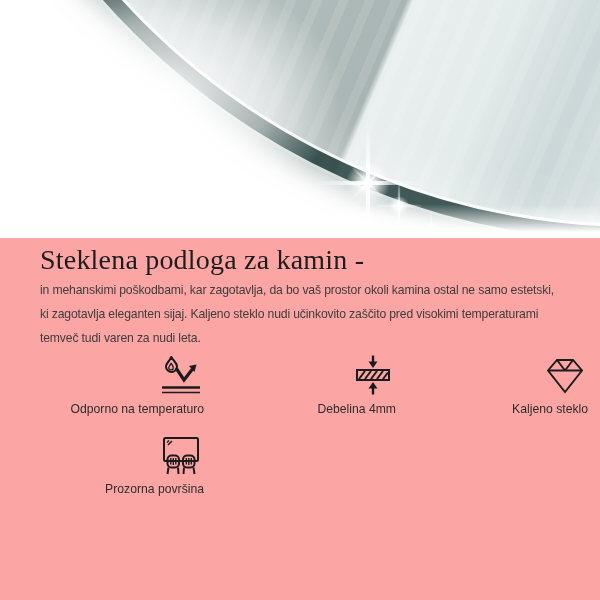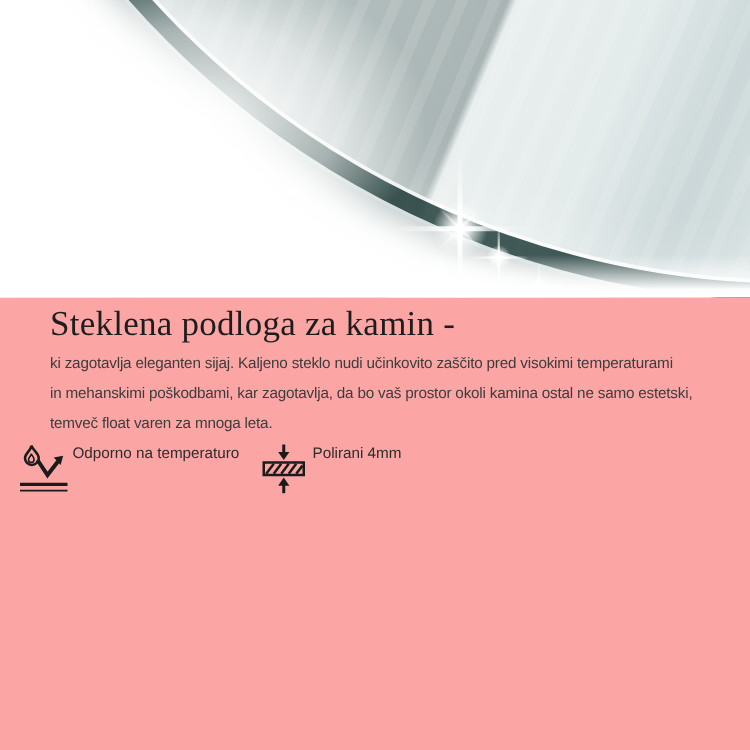--- a/index.html
+++ b/index.html
@@ -74,21 +74,21 @@
   }
   .title div{white-space:nowrap;}
   .desc{margin:0;padding-top:1px;font-size:12.2px;line-height:24px;color:#3d3d3d;letter-spacing:-0.15px;}
   .desc div{white-space:nowrap;}
 
   
   .features{
     display:grid;grid-template-columns:repeat(3,1fr);
     margin:5px -28px 0;
   }
-  .feature{display:flex;flex-direction:row;align-items:flex-start;margin-bottom:18px;}
+  .feature{display:flex;flex-direction:column;align-items:flex-end;margin-bottom:18px;}
   .f-icon{height:40px;display:flex;align-items:center;justify-content:center;margin-bottom:7px;}
   .f-icon svg{display:block;}
   .f-label{font-size:12.2px;color:#2d2d2d;line-height:15px;text-align:center;}
   .ic{stroke:#1b1b1b;fill:none;stroke-width:2;}
 </style>
 </head>
 <body>
 
 <div class="page">
 
@@ -120,23 +120,23 @@
     <div class="bottom-fade"></div>
   </div>
 
   <div class="content">
 
     <h1 class="title">
       <div>Steklena podloga za kamin -</div>
     </h1>
 
     <div class="desc">
+      <div>in mehanskimi poškodbami, kar zagotavlja, da bo vaš prostor okoli kamina ostal ne samo estetski,</div>
       <div>ki zagotavlja eleganten sijaj. Kaljeno steklo nudi učinkovito zaščito pred visokimi temperaturami</div>
-      <div>in mehanskimi poškodbami, kar zagotavlja, da bo vaš prostor okoli kamina ostal ne samo estetski,</div>
-      <div>temveč float varen za mnoga leta.</div>
+      <div>temveč tudi varen za nudi leta.</div>
     </div>
 
     <div class="features">
 
       <div class="feature">
         <div class="f-icon">
           <svg width="46" height="40" viewBox="0 0 46 40">
             <path class="ic" d="M13,1.5 C13,5.5 8,7.5 8,11.5 a5.5,5.5 0 0 0 11,0 C19,7.5 15.5,6.5 13,1.5 Z"></path>
             <path class="ic" style="stroke-width:1.3" d="M13,8 c0,2 -2.2,2.7 -2.2,4.7 a2.2,2.2 0 0 0 4.4,0 C15.2,10.7 14,10 13,8 Z"></path>
             <polyline class="ic" style="stroke-width:3.2" points="18,13 26,25 34.5,14"></polyline>
@@ -156,22 +156,53 @@
             <line class="ic" x1="15" y1="24" x2="21" y2="16"></line>
             <line class="ic" x1="21" y1="24" x2="27" y2="16"></line>
             <line class="ic" x1="27" y1="24" x2="33" y2="16"></line>
             <line class="ic" x1="33" y1="24" x2="38" y2="17.5"></line>
             <line class="ic" style="stroke-width:2.4" x1="23" y1="0.5" x2="23" y2="7"></line>
             <polygon points="18.5,6.5 27.5,6.5 23,13" fill="#1b1b1b" stroke="none"></polygon>
             <line class="ic" style="stroke-width:2.4" x1="23" y1="39.5" x2="23" y2="33"></line>
             <polygon points="18.5,33.5 27.5,33.5 23,27" fill="#1b1b1b" stroke="none"></polygon>
           </svg>
         </div>
-        <div class="f-label">Polirani 4mm</div>
-      </div>
-
-
-
-
+        <div class="f-label">Debelina 4mm</div>
+      </div>
+
+
+      <div class="feature">
+        <div class="f-icon">
+          <svg width="46" height="40" viewBox="0 0 46 40">
+            <polygon class="ic" style="stroke-width:1.9" points="6,15.5 15,5 31,5 40,15.5 23,37"></polygon>
+            <line class="ic" style="stroke-width:1.9" x1="6" y1="15.5" x2="40" y2="15.5"></line>
+            <line class="ic" style="stroke-width:1.9" x1="15" y1="5" x2="23" y2="15.5"></line>
+            <line class="ic" style="stroke-width:1.9" x1="31" y1="5" x2="23" y2="15.5"></line>
+          </svg>
+        </div>
+        <div class="f-label">Kaljeno steklo</div>
+      </div>
+
+
+      <div class="feature">
+        <div class="f-icon">
+          <svg width="46" height="40" viewBox="0 0 46 40">
+            <rect class="ic" x="6" y="3" width="34" height="23" rx="1.5"></rect>
+            <line class="ic" style="stroke-width:1.4" x1="10" y1="10" x2="14" y2="6"></line>
+            <line class="ic" style="stroke-width:1.4" x1="9" y1="7.5" x2="11" y2="5.5"></line>
+            <rect class="ic" x="9.5" y="20.5" width="11.5" height="12" rx="4" fill="#ffffff"></rect>
+            <line class="ic" style="stroke-width:1.4" x1="12.8" y1="23" x2="12.8" y2="29.5"></line>
+            <line class="ic" style="stroke-width:1.4" x1="15.3" y1="23" x2="15.3" y2="30"></line>
+            <line class="ic" style="stroke-width:1.4" x1="17.8" y1="23" x2="17.8" y2="29.5"></line>
+            <path class="ic" d="M10.5,32.5 L9.5,39 M20,32.5 L20.5,39"></path>
+            <rect class="ic" x="25" y="20.5" width="11.5" height="12" rx="4" fill="#ffffff"></rect>
+            <line class="ic" style="stroke-width:1.4" x1="28.3" y1="23" x2="28.3" y2="29.5"></line>
+            <line class="ic" style="stroke-width:1.4" x1="30.8" y1="23" x2="30.8" y2="30"></line>
+            <line class="ic" style="stroke-width:1.4" x1="33.3" y1="23" x2="33.3" y2="29.5"></line>
+            <path class="ic" d="M26,32.5 L25.5,39 M35.5,32.5 L36.5,39"></path>
+          </svg>
+        </div>
+        <div class="f-label">Prozorna površina</div>
+      </div>
 
     </div>
   </div>
 </div>
 
 </body></html>

